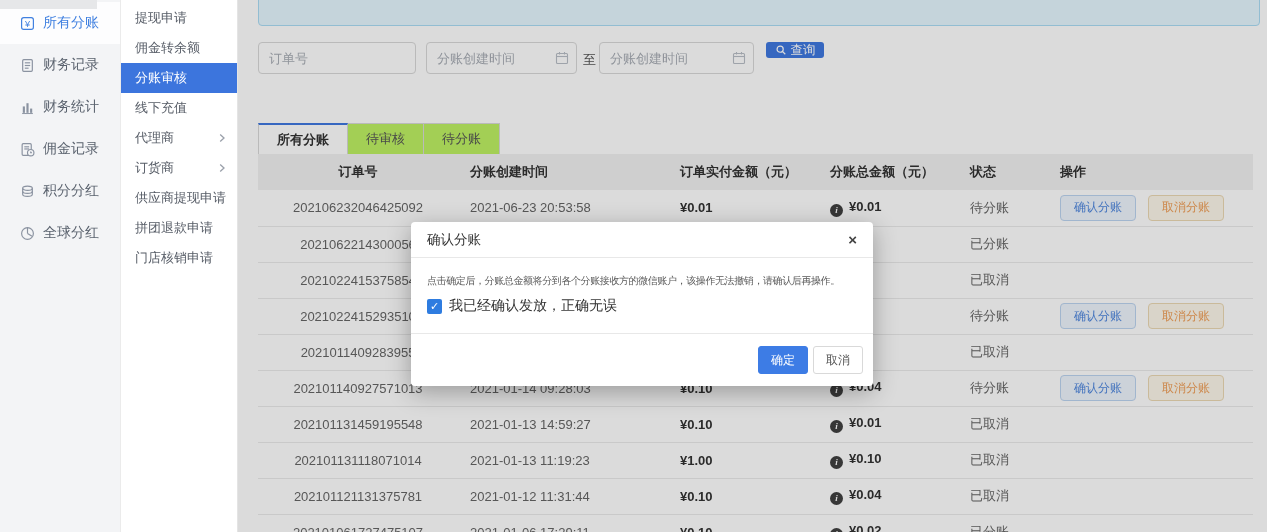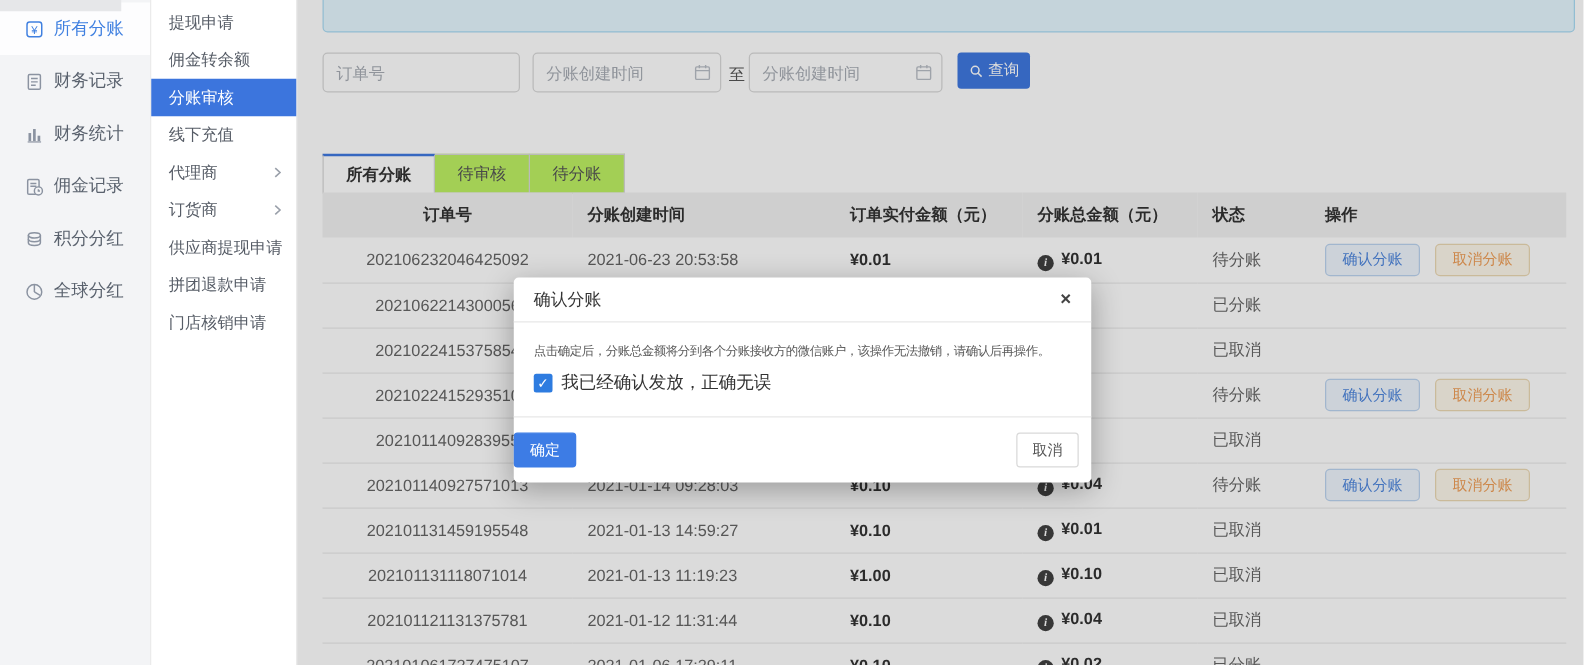--- a/index.html
+++ b/index.html
@@ -31,21 +31,21 @@
   .content { position:absolute; left:238px; top:0; right:0; bottom:0; background:#fff; }
   .banner { position:absolute; left:20px; right:7px; top:-14px; height:40px; background:var(--banner-bg); border:1px solid var(--banner-border); border-radius:4px; }
   .filter input { position:absolute; top:42px; height:32px; border:1px solid #d9d9d9; border-radius:4px; font-size:13px; color:#555; padding:0 10px; background:#fff; outline:none; font-family:"Liberation Sans",sans-serif; }
   .filter input::placeholder { color:#a8adb5; }
   .inp-order { left:20px; width:158px; }
   .inp-date1 { left:188px; width:151px; padding-right:28px !important; }
   .inp-date2 { left:361px; width:155px; padding-right:28px !important; }
   .cal { position:absolute; top:51px; width:14px; height:14px; color:#b9bec6; }
   .cal1 { left:317px; } .cal2 { left:494px; }
   .to-label { position:absolute; left:345px; top:51px; font-size:13px; color:#555; }
-  .btn-search { position:absolute; left:528px; top:42px; width:58px; height:29px; background:var(--primary); color:#fff; border:none; border-radius:3px; font-size:12.5px; display:flex; align-items:center; justify-content:center; gap:4px; cursor:pointer; font-family:"Liberation Sans",sans-serif; }
+  .btn-search { position:absolute; left:528px; top:42px; width:58px; height:16px; background:var(--primary); color:#fff; border:none; border-radius:3px; font-size:12.5px; display:flex; align-items:center; justify-content:center; gap:4px; cursor:pointer; font-family:"Liberation Sans",sans-serif; }
   .btn-search .icn { width:12px; height:12px; display:inline-flex; }
   
   .tabs { position:absolute; left:20px; top:99px; display:flex;margin-top:24px; }
   .tab { height:32px; padding:0 18px; display:flex; align-items:center; font-size:13px; color:#555; background:#bef264; border:1px solid #d9d9d9; border-left:none; cursor:pointer; }
   .tab:first-child { border-left:1px solid #d9d9d9; }
   .tab.active { background:#fff; border-top:2px solid var(--primary); border-bottom:1px solid #fff; font-weight:bold; color:#333; }
   
   .tbl { position:absolute; left:20px; top:154px; width:995px; border-collapse:collapse; table-layout:fixed; }
   .tbl th { background:#f2f2f2; height:36px; font-size:13px; color:#333; font-weight:bold; text-align:left; padding:0 12px; }
   .tbl th.c-order { text-align:center; }
@@ -60,21 +60,21 @@
   
   .overlay { position:absolute; left:238px; top:0; right:0; bottom:0; background:rgba(0,0,0,0.14); z-index:40; }
   .modal { position:absolute; left:411px; top:222px; width:462px; height:164px; background:#fff; border-radius:4px; box-shadow:0 6px 24px rgba(0,0,0,0.3); z-index:60; }
   .modal-head { height:36px; display:flex; align-items:center; justify-content:space-between; padding:0 16px; border-bottom:1px solid #e8e8e8; }
   .modal-title { font-size:13.5px; color:#333; }
   .modal-close { font-size:15px; font-weight:bold; color:#444; cursor:pointer; line-height:1; }
   .modal-body { padding:16px 16px 0 16px; }
   .modal-text { font-size:10px; letter-spacing:-0.4px; color:#5a5a5a; white-space:nowrap; }
   .modal-check { margin-top:9px; display:flex; align-items:center; font-size:14px; color:#333; cursor:pointer; }
   .checkbox { width:15px; height:15px; background:var(--checkbox); border-radius:2px; color:#fff; font-size:11px; display:inline-flex; align-items:center; justify-content:center; margin-right:7px; }
-  .modal-foot { position:absolute; left:0; right:0; bottom:0; height:53px; border-top:1px solid #e8e8e8; display:flex; align-items:center; justify-content:space-between; padding-right:10px; gap:5px; }
+  .modal-foot { position:absolute; left:0; right:0; bottom:0; height:53px; border-top:1px solid #e8e8e8; display:flex; align-items:center; justify-content:flex-end; padding-right:10px; gap:5px; }
   .m-btn { height:28px; padding:0 12px; border-radius:3px; font-size:12px; cursor:pointer; font-family:"Liberation Sans",sans-serif; }
   .m-btn.ok { background:var(--modal-primary); border:1px solid var(--modal-primary); color:#fff; }
   .m-btn.no { background:#fff; border:1px solid #d9d9d9; color:#555; }
   svg { display:block; }
 </style>
 </head>
 <body>
 
 <div id="app" style="--primary: #3f78e0; --menu-selected: #3c75dd; --banner-bg: #e6f7ff; --confirm-text: #4e86dd; --cancel-text: #ef9e57; --modal-primary: #3d7ce5; --checkbox: #2e7ce0; --info: #404040;">
 

